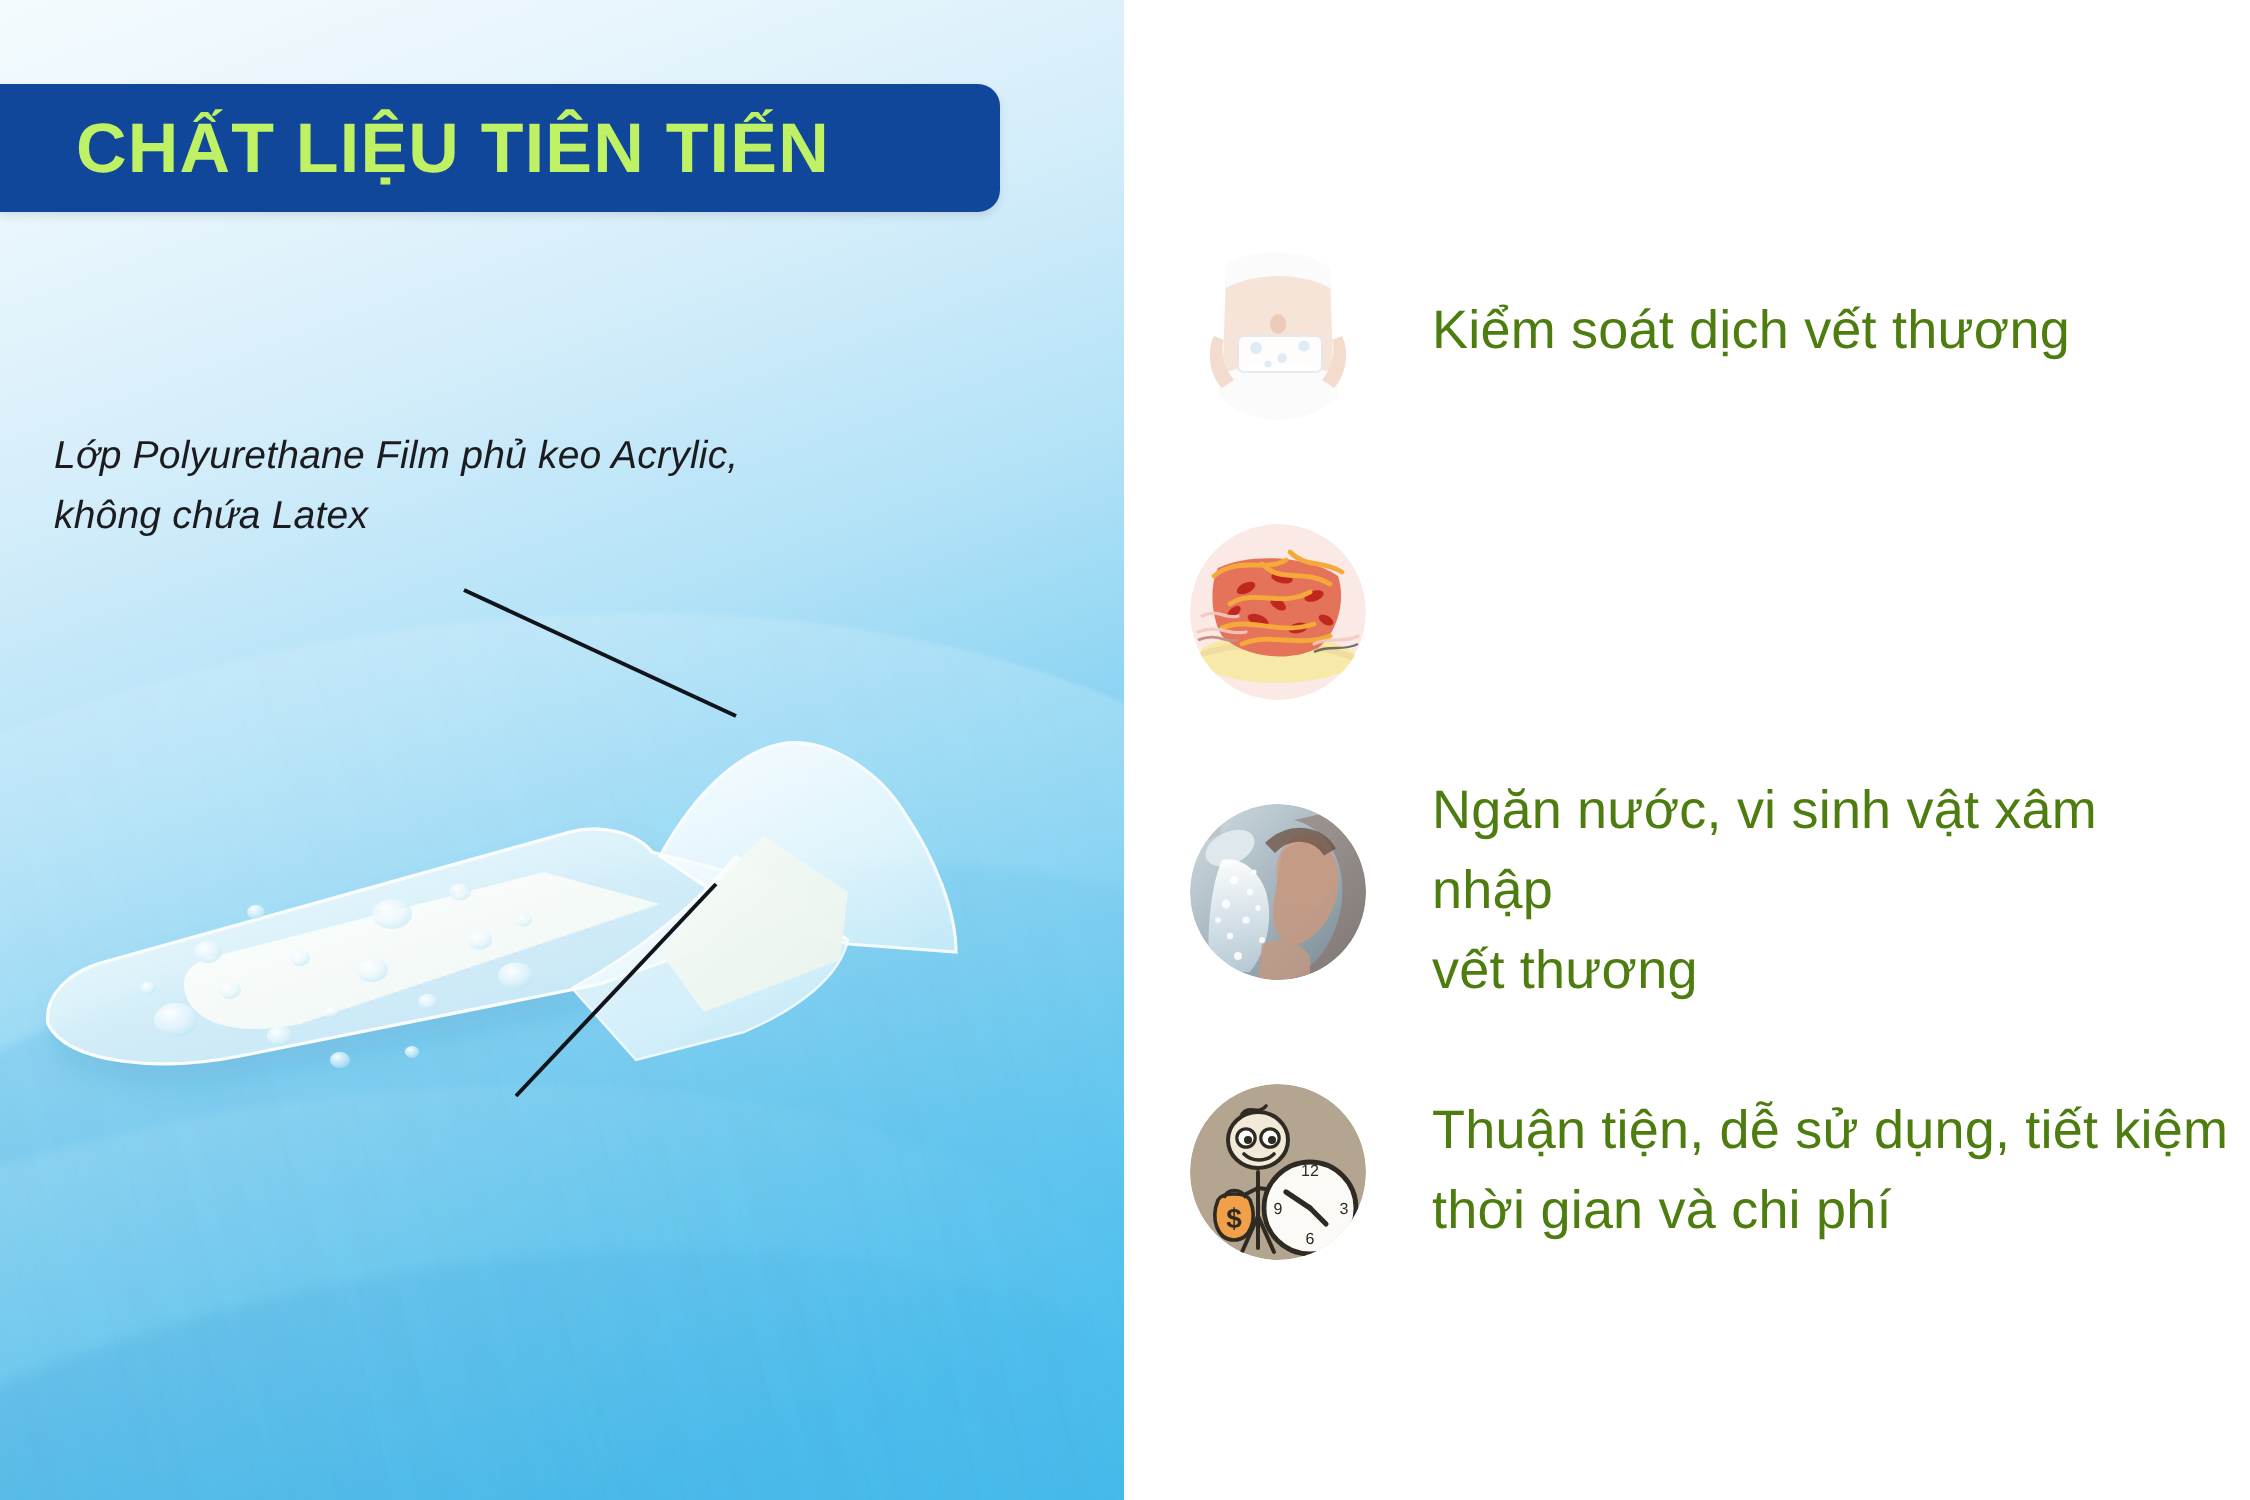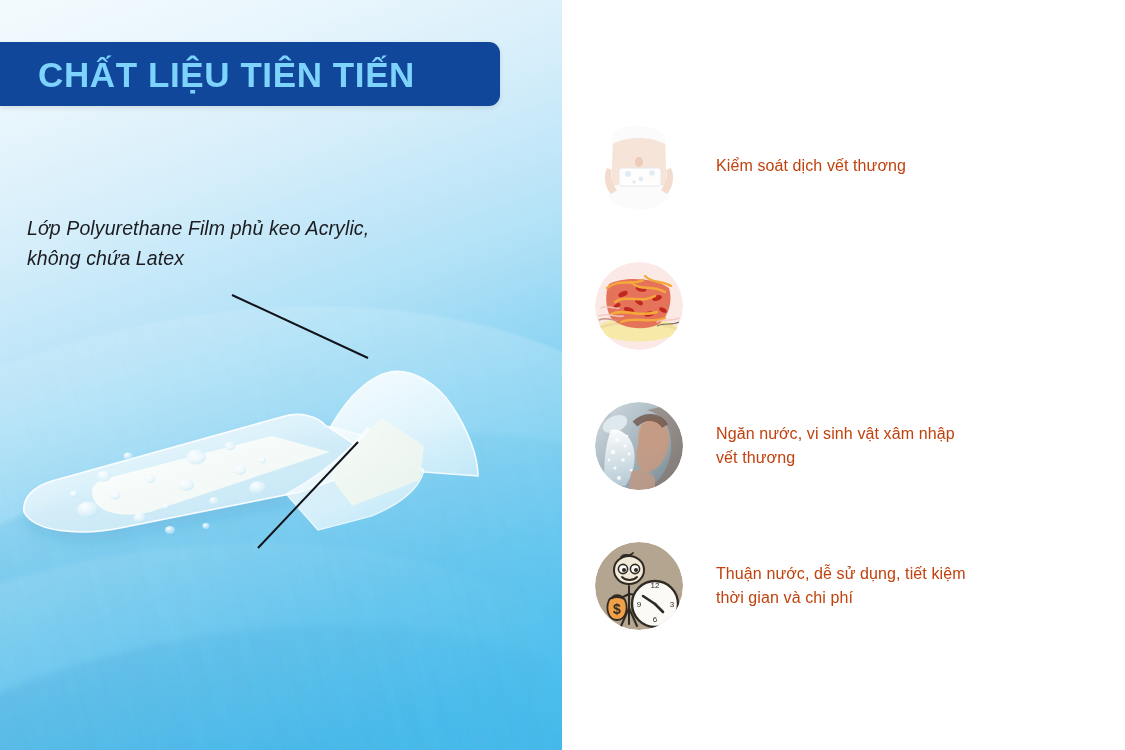--- a/index.html
+++ b/index.html
@@ -76,21 +76,21 @@
     left: 0; top: 42px;
     width: 500px; height: 64px;
     background: #11479b;
     border-top-right-radius: 11px;
     border-bottom-right-radius: 11px;
     display: flex;
     align-items: center;
     box-shadow: 0 2px 5px rgba(0,0,0,.10);
   }
   .title-banner .title-text {
-    color: #7dd3fc;
+    color: #bef264;
     font-size: 35px;
     font-weight: 700;
     letter-spacing: .6px;
     padding-left: 38px;
     white-space: nowrap;
     line-height: 1;
   }
 
   
   .callout {
@@ -135,22 +135,22 @@
   .feature-icon {
     width: 88px; height: 88px;
     flex: 0 0 88px;
     border-radius: 50%;
     overflow: hidden;
     position: relative;
     background: #ffffff;
   }
   .feature-text {
     margin-left: 33px;
-    color: #c2410c;
-    font-size: 16px;
+    color: #4d7c0f;
+    font-size: 27px;
     line-height: 1.48;
     letter-spacing: .1px;
     white-space: pre-line;
     max-width: 400px;
   }
 </style>
 </head>
 <body>
 
 <div id="stage">
@@ -370,20 +370,20 @@
             <text x="22" y="72" font-family="'Liberation Sans',sans-serif" font-size="14" font-weight="700" fill="#2f2a22" text-anchor="middle">$</text>
             <circle cx="60" cy="62" r="23" fill="#fbfaf6" stroke="#2f2a22" stroke-width="2.4"></circle>
             <text x="60" y="46" font-family="'Liberation Sans',sans-serif" font-size="8" fill="#2f2a22" text-anchor="middle">12</text>
             <text x="77" y="65" font-family="'Liberation Sans',sans-serif" font-size="8" fill="#2f2a22" text-anchor="middle">3</text>
             <text x="60" y="80" font-family="'Liberation Sans',sans-serif" font-size="8" fill="#2f2a22" text-anchor="middle">6</text>
             <text x="44" y="65" font-family="'Liberation Sans',sans-serif" font-size="8" fill="#2f2a22" text-anchor="middle">9</text>
             <line x1="60" y1="62" x2="48" y2="54" stroke="#2f2a22" stroke-width="2.6" stroke-linecap="round"></line>
             <line x1="60" y1="62" x2="68" y2="70" stroke="#2f2a22" stroke-width="2.6" stroke-linecap="round"></line>
           </svg>
         </div>
-        <div class="feature-text">Thuận nước, dễ sử dụng, tiết kiệm
+        <div class="feature-text">Thuận tiện, dễ sử dụng, tiết kiệm
 thời gian và chi phí</div>
       </div>
 
     </div>
   </div>
 
 </div>
 
 </body></html>

